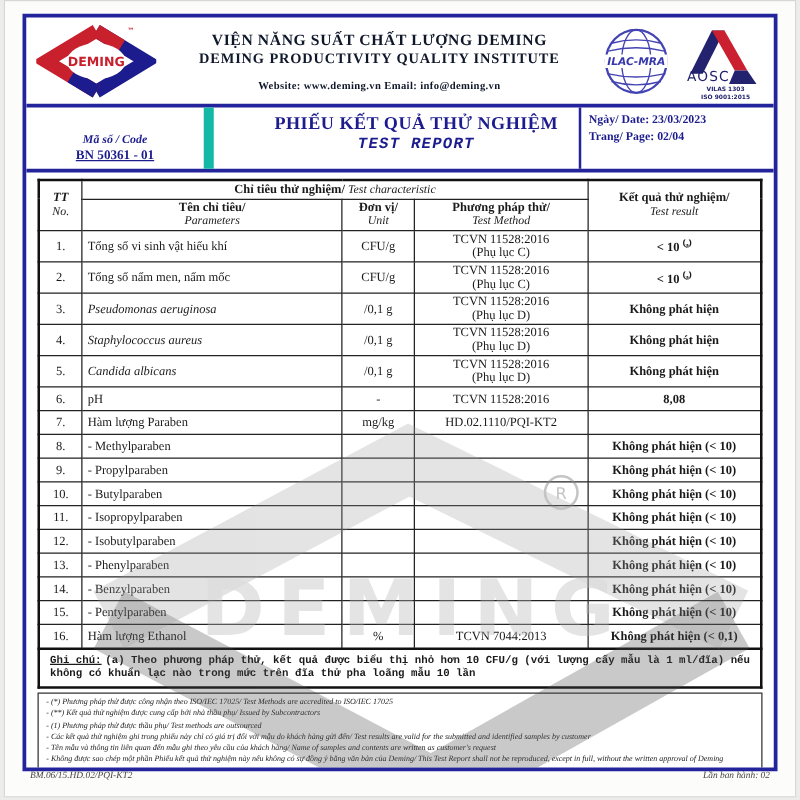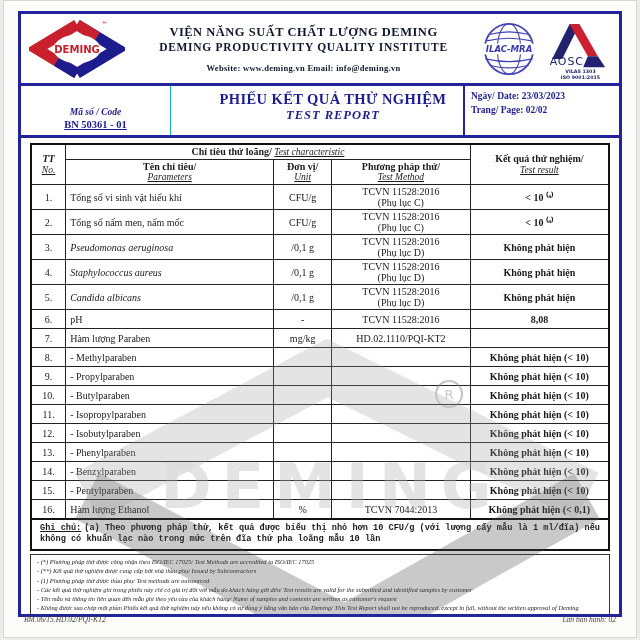--- a/index.html
+++ b/index.html
@@ -15,35 +15,35 @@
   .header{display:flex;align-items:center;padding:4px 8px 3px 8px;border-bottom:3px solid #23239b;height:72px;box-sizing:border-box;}
   .head-center{flex:1;text-align:center;color:#0f172a;padding:0 4px;}
   .org-vi{font-size:12.5px;font-weight:bold;letter-spacing:.5px;}
   .org-en{font-size:11.5px;font-weight:bold;letter-spacing:.7px;margin-top:1px;}
   .contact{font-size:8.5px;font-weight:bold;margin-top:10px;letter-spacing:.3px;}
   .head-logos{display:flex;align-items:center;gap:3px;}
 
   
   .title-row{display:grid;grid-template-columns:150px 1fr 156px;border-bottom:3px solid #23239b;height:52px;box-sizing:border-box;}
   .tb-cell{padding:3px 6px;color:#1c1c8e;}
-  .tb-code{border-right:1px solid #14b8a6;text-align:center;display:flex;flex-direction:column;justify-content:flex-end;padding-bottom:5px;}
+  .tb-code{border-right:8px solid #14b8a6;text-align:center;display:flex;flex-direction:column;justify-content:flex-end;padding-bottom:5px;}
   .code-label{font-size:9.5px;font-weight:bold;font-style:italic;}
   .code-value{font-size:10.5px;font-weight:bold;margin-top:2px;text-decoration:underline;}
   .tb-main{text-align:center;padding-top:5px;padding-left:38px;}
   .doc-title{font-size:14.5px;font-weight:bold;letter-spacing:.4px;}
-  .doc-title-en{font-size:12.5px;font-weight:bold;font-style:italic;letter-spacing:1px;}
+  .doc-title-en{font-size:12.5px;font-weight:bold;font-style:italic;letter-spacing:1px;font-family:Liberation Mono, monospace;}
   .tb-meta{border-left:2px solid #23239b;font-size:9.5px;font-weight:bold;padding-top:3px;line-height:1.5;}
 
   
   .content{position:relative;padding:5px 9px 0 9px;}
   table.results{width:100%;border-collapse:collapse;border:2px solid #111;font-size:10px;position:relative;z-index:1;background:transparent;}
   table.results th, table.results td{border:1px solid #222;padding:1px 4px;vertical-align:middle;background:transparent;}
   thead th{text-align:center;line-height:1.15;}
   .h-vi{font-weight:bold;}
-  .h-en{font-style:italic;font-weight:normal;font-size:9.5px;text-decoration:underline;}
+  .h-en{font-style:italic;font-weight:normal;font-size:9.5px;}
   .th-tt{width:6%;}
   .th-param{width:36%;}
   .th-unit{width:10%;}
   .th-method{width:24%;}
   .th-result{width:24%;}
   .c-no{text-align:center;width:6%;}
   .c-param{text-align:left;padding-left:6px;}
   .c-param.it{font-style:italic;}
   .c-unit{text-align:center;}
   .c-method{text-align:center;line-height:1.1;}
@@ -109,21 +109,21 @@
       <div class="tb-cell tb-code">
         <div class="code-label">Mã số / Code</div>
         <div class="code-value">BN 50361 - 01</div>
       </div>
       <div class="tb-cell tb-main">
         <div class="doc-title">PHIẾU KẾT QUẢ THỬ NGHIỆM</div>
         <div class="doc-title-en">TEST REPORT</div>
       </div>
       <div class="tb-cell tb-meta">
         <div class="nowrap">Ngày/ Date: 23/03/2023</div>
-        <div class="nowrap">Trang/ Page: 02/02</div>
+        <div class="nowrap">Trang/ Page: 02/04</div>
       </div>
     </div>
 
     <div class="content">
 
       <svg class="watermark" viewBox="0 0 596 336">
         <path d="M 48 160 L 288 32 L 548 160" fill="none" stroke="#9a9a9a" stroke-width="52" opacity="0.55"></path>
         <path d="M 548 160 L 306 296 L 48 160" fill="none" stroke="#4f4f4f" stroke-width="52" opacity="0.6"></path>
         <text x="292" y="172" text-anchor="middle" font-family="DejaVu Sans, sans-serif" font-size="62" font-weight="bold" letter-spacing="10" fill="#b9b9b9" opacity="0.75">DEMING</text>
         <circle cx="410" cy="58" r="13" fill="none" stroke="#8a8a8a" stroke-width="2"></circle>
@@ -131,21 +131,21 @@
       </svg>
 
       <table class="results">
         <thead>
           <tr>
             <th class="th-tt" rowspan="2">
               <div class="h-vi" style="font-style:italic;">TT</div>
               <div class="h-en">No.</div>
             </th>
             <th colspan="3">
-              <span class="h-vi">Chỉ tiêu thử loãng/</span>
+              <span class="h-vi">Chỉ tiêu thử nghiệm/</span>
               <span class="h-en">Test characteristic</span>
             </th>
             <th class="th-result" rowspan="2">
               <div class="h-vi">Kết quả thử nghiệm/</div>
               <div class="h-en">Test result</div>
             </th>
           </tr>
           <tr>
             <th class="th-param">
               <div class="h-vi">Tên chỉ tiêu/</div>

